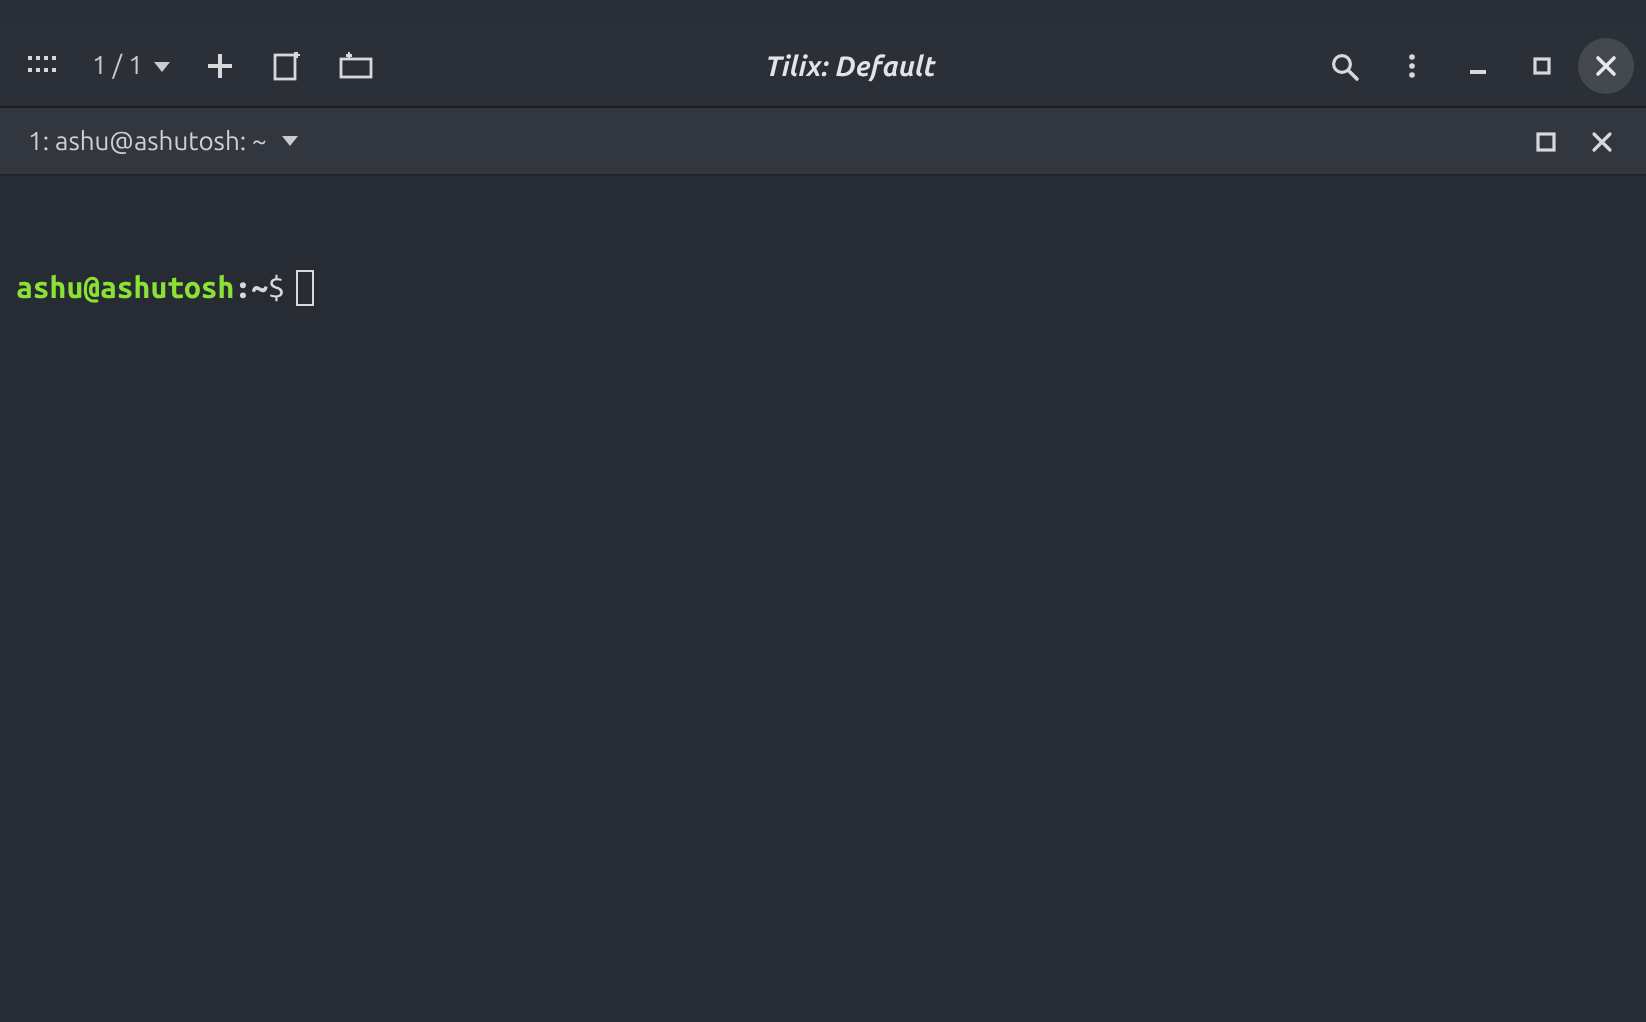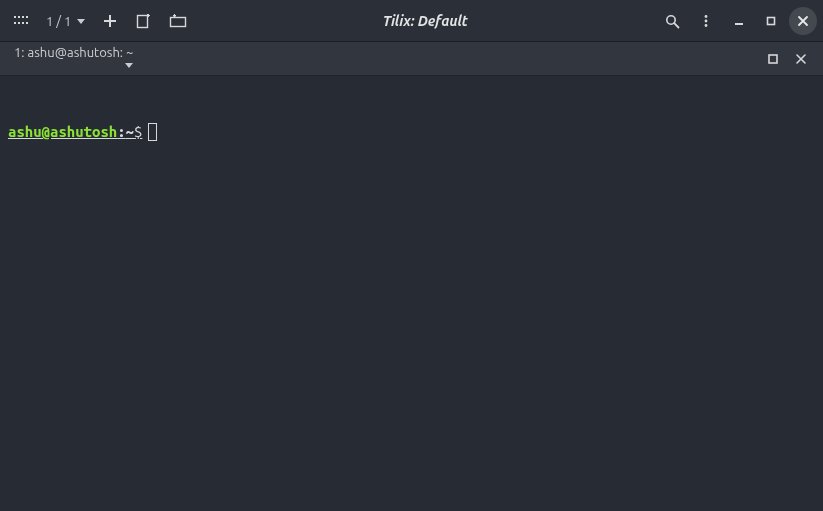--- a/index.html
+++ b/index.html
@@ -17,20 +17,21 @@
   .titlebar {
     height: 42px;
     background: #2b2f37;
     display: flex;
     align-items: center;
     padding: 0 6px;
     gap: 4px;
     font-size: 13px;
     color: #c9cbcf;
     box-shadow: inset 0 -1px 0 rgba(0,0,0,.35);
+    margin-top: 12px;
   }
   .titlebar .group-left,
   .titlebar .group-right {
     display: flex;
     align-items: center;
     gap: 4px;
   }
   .titlebar .title {
     flex: 1;
     text-align: center;
@@ -83,27 +84,26 @@
     background: #32363f;
     display: flex;
     align-items: center;
     padding: 0 8px;
     font-size: 13px;
     color: #cfd0d2;
     border-bottom: 1px solid rgba(0,0,0,.35);
   }
   .tabbar .tab-label {
     display: flex;
-    align-items: flex-end;
+    align-items: center;
     gap: 4px;
     height: 28px;
     padding: 0 6px;
     border-radius: 4px;
     cursor: pointer;
-    flex-direction: column;
   }
   .tabbar .tab-caret {
     width: 0; height: 0;
     border-left: 4px solid transparent;
     border-right: 4px solid transparent;
     border-top: 5px solid #c9cbcf;
     margin-left: 4px;
   }
   .tabbar .spacer { flex: 1; }
   .tabbar .tab-btn {
@@ -122,21 +122,20 @@
     font-size: 15px;
     line-height: 20px;
     color: #d7d8da;
     padding: 6px 8px;
     white-space: pre;
   }
   .terminal .prompt-line {
     display: flex;
     align-items: center;
     height: 20px;
-    text-decoration: underline;
   }
   .user   { color: #8be234; font-weight: 700; }
   .colon  { color: #d7d8da; font-weight: 700; }
   .path   { color: #d7d8da; font-weight: 700; }
   .dollar { color: #d7d8da; margin-left: 0; font-weight: 400; }
   .cursor-block {
     display: inline-block;
     width: 9px; height: 18px;
     border: 1px solid #d7d8da;
     margin-left: 6px;

